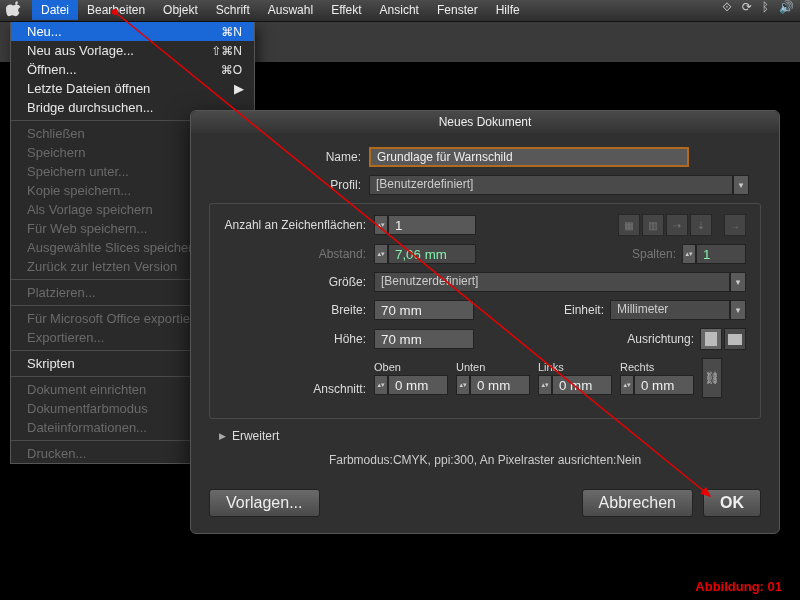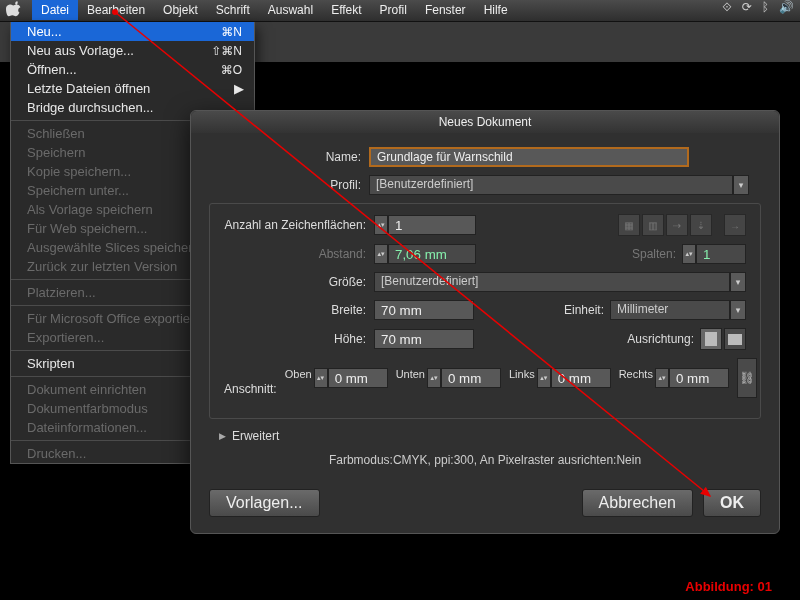--- a/index.html
+++ b/index.html
@@ -37,46 +37,46 @@
   .num { background: #585858; border: 1px solid #222; height: 20px; padding: 1px 6px; color: #eee; width: 88px; }
   .num.dim, .num:disabled { color: #86efac; background: #484848; }
   .iconbtn { width: 22px; height: 22px; background: #5a5a5a; border: 1px solid #222; display: inline-flex; align-items: center; justify-content: center; font-size: 10px; color: #bbb; margin-left: 2px; }
   .iconbtn.dim { opacity: 0.5; }
   .orient { display: flex; gap: 2px; }
   .orient .ob { width: 22px; height: 22px; background: #4a4a4a; border: 1px solid #222; display: flex; align-items: center; justify-content: center; }
   .orient .ob.sel { background: #666; }
   .page { width: 12px; height: 14px; background: #bbb; }
   .page.l { width: 14px; height: 11px; }
   .bleedrow { display: flex; align-items: center; gap: 8px; }
-  .bleedcol { display: flex; flex-direction: row; gap: 2px; }
+  .bleedcol { display: flex; flex-direction: column; gap: 2px; }
   .bleedcol .hl { font-size: 11px; color: #ddd; }
   .linkbtn { width: 20px; height: 40px; background: #4a4a4a; border: 1px solid #222; display: flex; align-items: center; justify-content: center; font-size: 12px; color: #ccc; }
   .adv { display: flex; align-items: center; gap: 6px; margin: 10px 0 6px 10px; color: #ddd; font-size: 12px; }
   .adv .tri { font-size: 9px; color: #aaa; }
   .summary { text-align: center; color: #ccc; font-size: 12px; margin: 10px 0 4px 0; }
   .footer { display: flex; padding: 10px 18px 16px 18px; gap: 10px; }
   .btn { background: linear-gradient(#6a6a6a,#4a4a4a); border: 1px solid #222; color: #eee; padding: 4px 16px; border-radius: 3px; font-size: 16px; }
   .btn.ok { font-weight: bold; }
-  .caption { position: absolute; right: 28px; bottom: 6px; color: #e80000; font-size: 13px; font-weight: bold; z-index: 20; text-align: right; }
+  .caption { position: absolute; right: 18px; bottom: 6px; color: #e80000; font-size: 13px; font-weight: bold; z-index: 20; text-align: right; }
   svg.annot { position: absolute; left: 0; top: 0; width: 800px; height: 600px; pointer-events: none; z-index: 30; }
 </style>
 </head>
 <body>
 
 <div class="menubar">
   <svg class="logo" viewBox="0 0 20 20">
       <path fill="#ddd" d="M13 3c0 1-1 2-2 2s-1-2 0-3 2-1 2 1zM15 14c-1 2-2 4-4 4s-2-1-4-1-2 1-4 1 0 0 0 0c-2 0-3-5-3-8 0-4 3-5 5-5s2 1 3 1 2-1 4-1 3 1 4 3c-3 1-3 5-1 6z"></path>
     </svg>
   <div class="mitem active">Datei</div>
   <div class="mitem">Bearbeiten</div>
   <div class="mitem">Objekt</div>
   <div class="mitem">Schrift</div>
   <div class="mitem">Auswahl</div>
   <div class="mitem">Effekt</div>
-  <div class="mitem">Profil</div>
+  <div class="mitem">Ansicht</div>
   <div class="mitem">Fenster</div>
   <div class="mitem">Hilfe</div>
   <div class="spacer"></div>
   <div class="tray">
     <span>⟐</span>
     <span>⟳</span>
     <span>ᛒ</span>
     <span>🔊</span>
   </div>
 </div>
@@ -104,24 +104,24 @@
       <span class="lbl">Bridge durchsuchen...</span>
     </div>
   <div class="sep"></div>
   <div class="row dim">
       <span class="lbl">Schließen</span>
     </div>
   <div class="row dim">
       <span class="lbl">Speichern</span>
     </div>
   <div class="row dim">
+      <span class="lbl">Speichern unter...</span>
+    </div>
+  <div class="row dim">
       <span class="lbl">Kopie speichern...</span>
-    </div>
-  <div class="row dim">
-      <span class="lbl">Speichern unter...</span>
     </div>
   <div class="row dim">
       <span class="lbl">Als Vorlage speichern</span>
     </div>
   <div class="row dim">
       <span class="lbl">Für Web speichern...</span>
     </div>
   <div class="row dim">
       <span class="lbl">Ausgewählte Slices speichern</span>
     </div>

